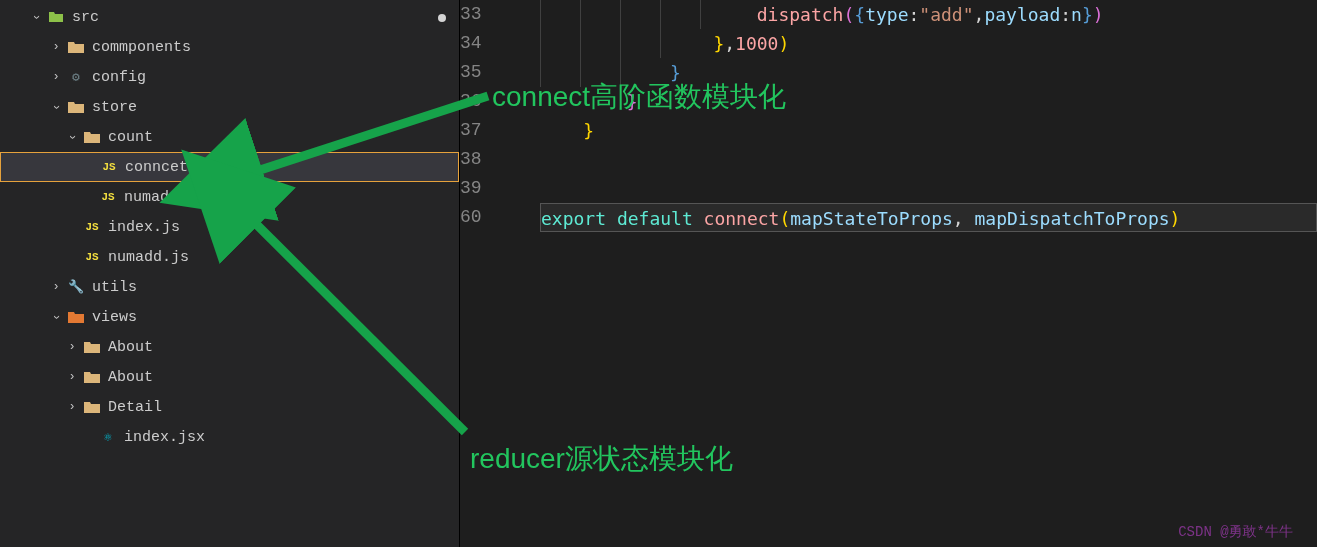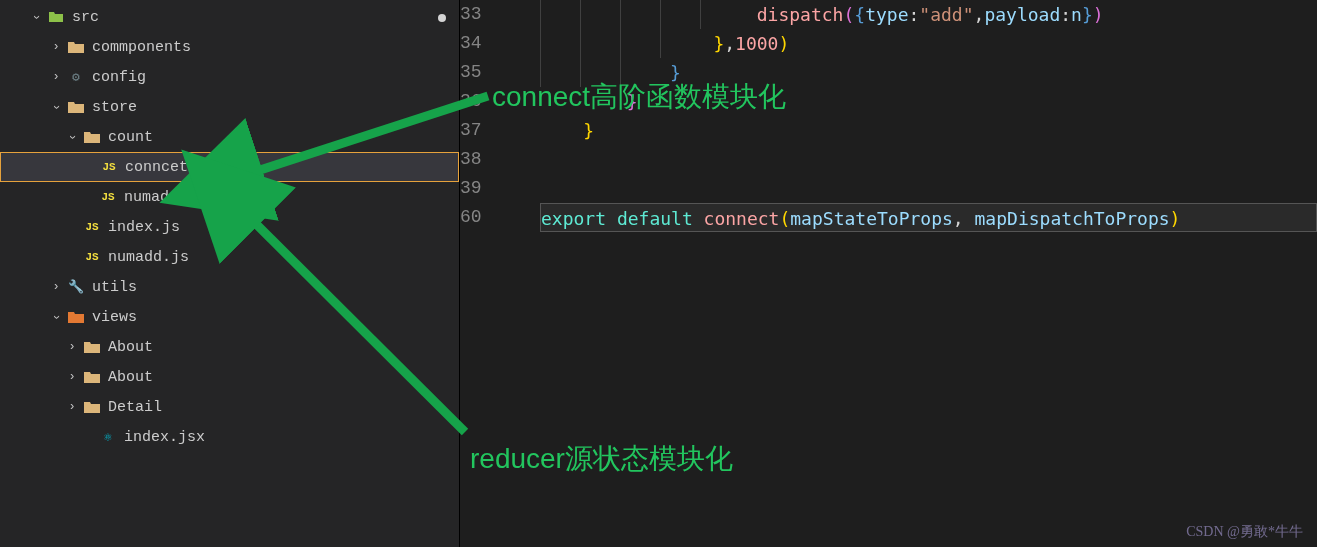--- a/index.html
+++ b/index.html
@@ -115,26 +115,26 @@
     pointer-events: none;
     z-index: 50;
   }
   .arrow {
     position: absolute;
     pointer-events: none;
     z-index: 49;
   }
   .watermark {
     position: absolute;
-    right: 14px;
+    right: 24px;
     bottom: 6px;
-    color: #c4b5fd;
+    color: #d946ef;
     opacity: 0.5;
     font-size: 14px;
-    font-family: Liberation Serif, serif;
+    font-family: Liberation Mono, monospace;
   }
 </style>
 </head>
 <body>
 
 <div class="container">
   <div class="sidebar">
     <div class="tree-row">
       <span class="indent" style="width:28px"></span>
       <span class="chev down"></span>

